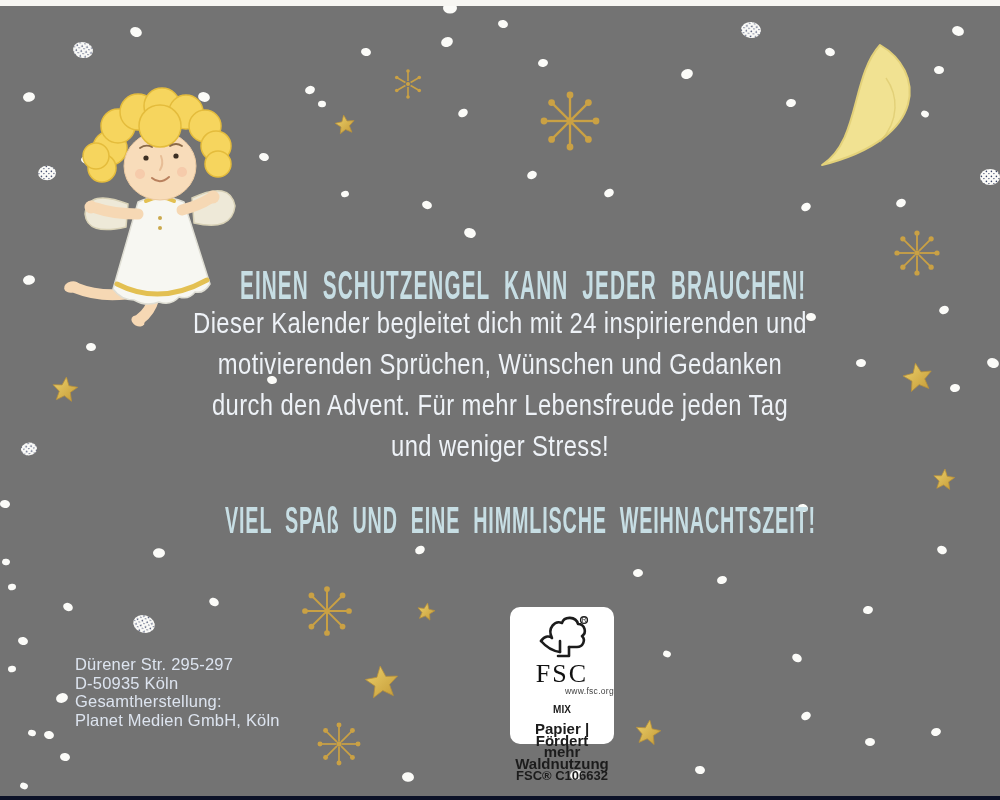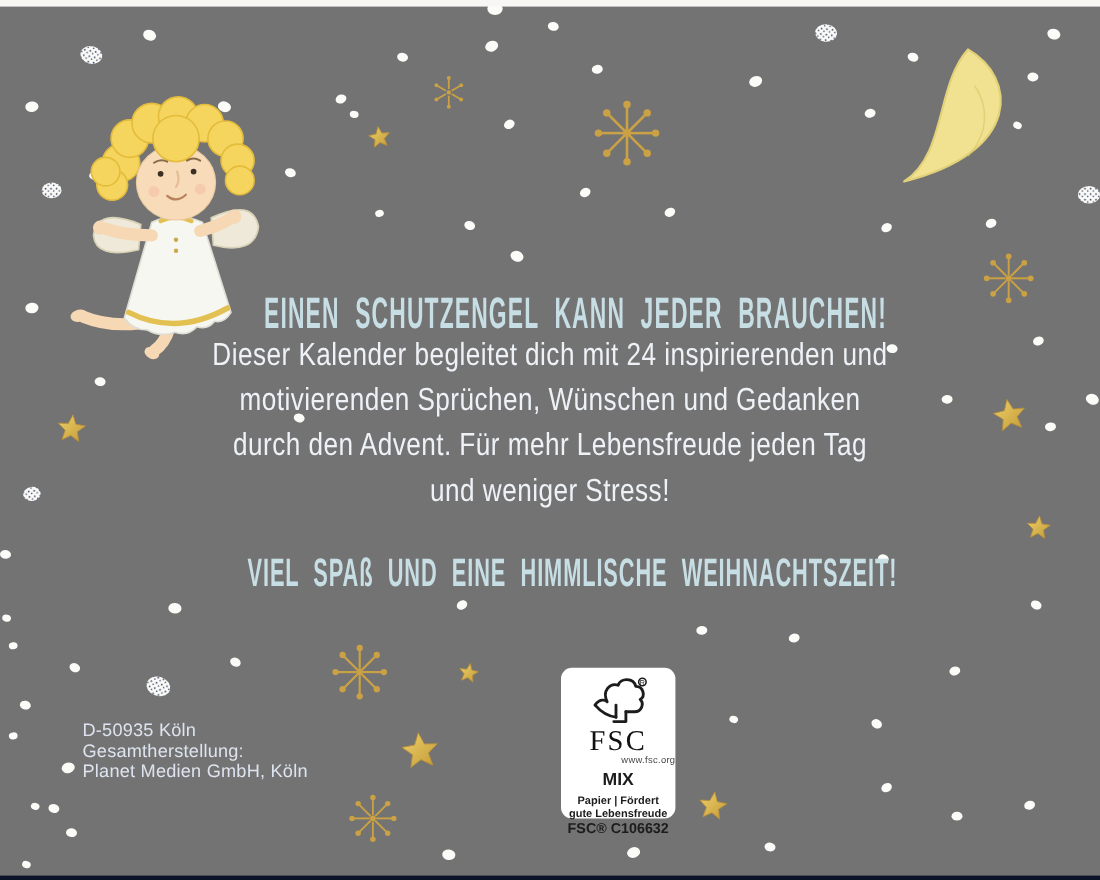--- a/index.html
+++ b/index.html
@@ -33,22 +33,22 @@
     color:#dde4ef;font-size:16.5px;line-height:18.6px;letter-spacing:0.2px;
   }
 
   .fsc{
     position:absolute;left:510px;top:607px;width:104px;height:137px;
     background:#ffffff;border-radius:10px;text-align:center;color:#1c1c1c;
   }
   .fsc .tree{display:block;margin:7px auto 0 auto;}
   .fsc .brand{font-family:"Liberation Serif",serif;font-size:26px;line-height:24px;letter-spacing:2px;color:#111;}
   .fsc .url{font-size:8.5px;line-height:10px;color:#444;letter-spacing:0.3px;text-align:right;}
-  .fsc .grade{font-size:16px;font-weight:700;margin-top:7px;line-height:14px;}
-  .fsc .desc{font-size:10px;font-weight:700;line-height:11.5px;margin-top:6px;}
+  .fsc .grade{font-size:10px;font-weight:700;margin-top:7px;line-height:14px;}
+  .fsc .desc{font-size:15px;font-weight:700;line-height:11.5px;margin-top:6px;}
   .fsc .code{font-size:13px;font-weight:700;margin-top:0;line-height:14px;}
 </style>
 </head>
 <body>
 
 <div class="stage">
 
   <svg id="decor-svg" width="1000" height="800" viewBox="0 0 1000 800">
     <defs>
       <pattern id="stipple" width="5" height="5" patternUnits="userSpaceOnUse">
@@ -287,38 +287,39 @@
   <div class="body-copy">
     <div>Dieser Kalender begleitet dich mit 24 inspirierenden und</div>
     <div>motivierenden Sprüchen, Wünschen und Gedanken</div>
     <div>durch den Advent. Für mehr Lebensfreude jeden Tag</div>
     <div>und weniger Stress!</div>
   </div>
 
   <div class="headline h2">VIEL SPAß UND EINE HIMMLISCHE WEIHNACHTSZEIT!</div>
 
   <div class="imprint">
+    <div>Dürener Str. 295-297</div>
     <div>D-50935 Köln</div>
     <div>Gesamtherstellung:</div>
     <div>Planet Medien GmbH, Köln</div>
   </div>
 
   <div class="fsc">
     <svg class="tree" width="58" height="48" viewBox="0 0 58 48">
       <g fill="none" stroke="#1c1c1c" stroke-width="2.6" stroke-linecap="round" stroke-linejoin="round">
         <path d="M8 27 C14 34 20 37 27 38"></path>
         <path d="M8 27 C12 21 17 22 19 24 C14 14 22 6 29 9 C31 2 43 2 45 10 C52 10 54 19 49 22 C53 26 50 33 44 33 L36 33"></path>
         <path d="M27 38 L27 27 M36 33 L36 42 L25 42"></path>
       </g>
       <circle cx="51" cy="6" r="3.4" fill="none" stroke="#1c1c1c" stroke-width="1.4"></circle>
       <text x="51" y="8.4" font-size="6.5" text-anchor="middle" fill="#1c1c1c" font-family="Liberation Sans, sans-serif">R</text>
     </svg>
     <div class="brand">FSC</div>
     <div class="url">www.fsc.org</div>
     <div class="grade">MIX</div>
     <div class="desc">
       <div>Papier | Fördert</div>
-      <div>gute Lebensfreude</div>
+      <div>mehr Waldnutzung</div>
     </div>
     <div class="code">FSC® C106632</div>
   </div>
 
 </div>
 
 </body></html>

